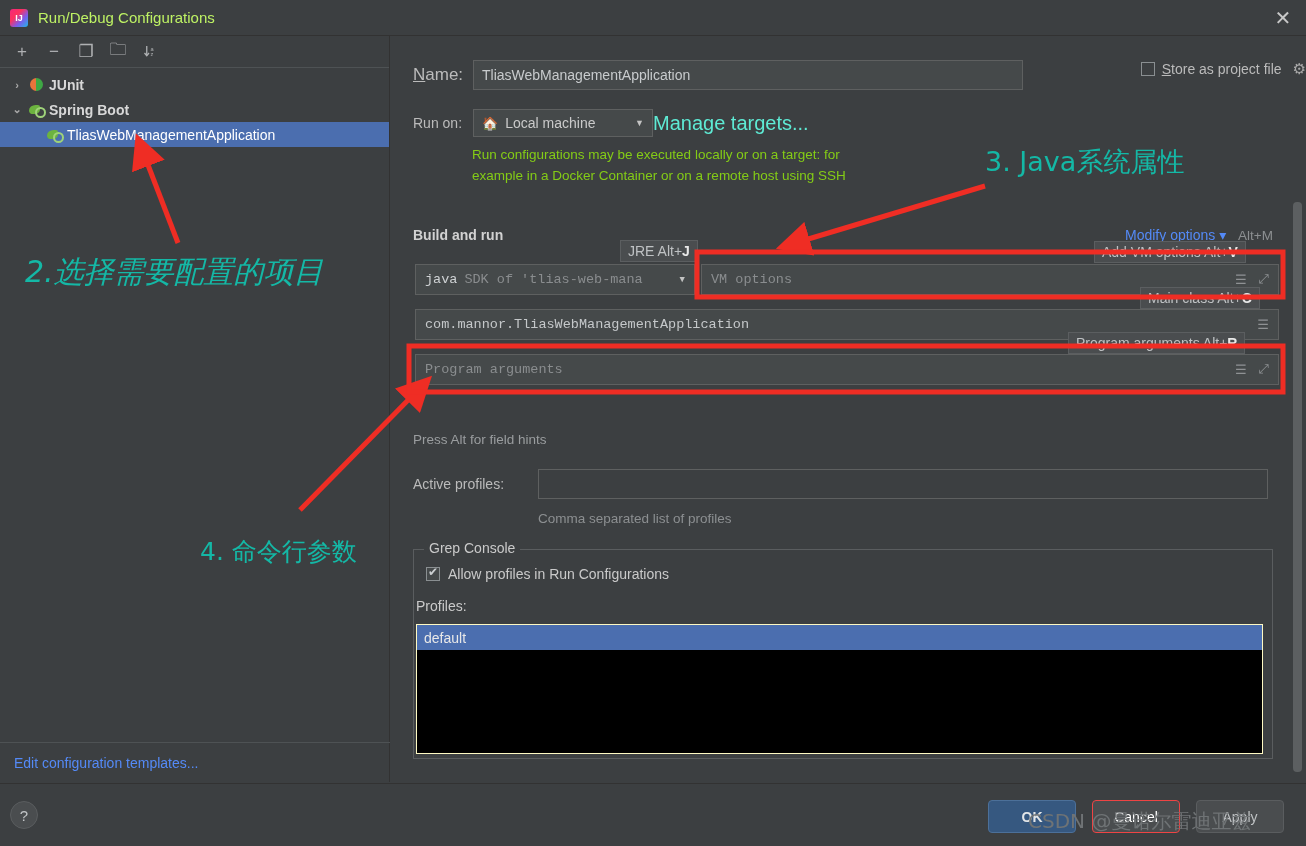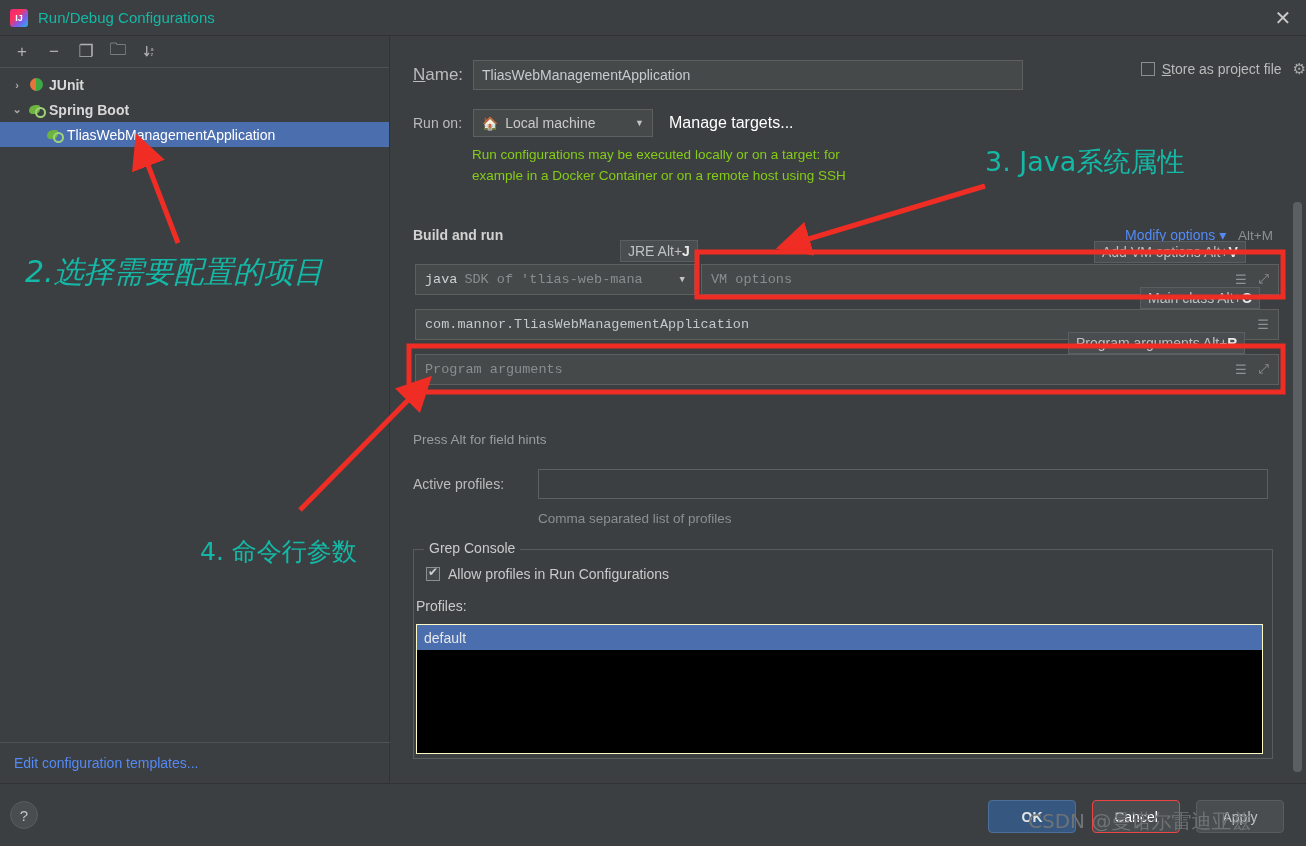--- a/index.html
+++ b/index.html
@@ -24,21 +24,21 @@
     width:18px;height:18px;margin-left:10px;margin-right:10px;
     border-radius:3px;
     background:linear-gradient(135deg,#f2277e 0%,#fe315d 35%,#7d5bed 65%,#1fb8e8 100%);
     position:relative;
   }
   #title-icon::after{
     content:"IJ";position:absolute;left:0;top:0;width:100%;height:100%;
     font-size:9px;color:#fff;display:flex;align-items:center;justify-content:center;
     font-family:"Liberation Sans",sans-serif;font-weight:bold;
   }
-  #title-text{ font-size:15px;color:#14b8a6; }
+  #title-text{ font-size:15px;color:#bef264; }
   #close-btn{
     position:absolute;right:0;top:0;width:46px;height:36px;
     display:flex;align-items:center;justify-content:center;
     font-size:20px;color:#c8c8c8;
   }
 
   
   #left-panel{
     position:absolute;left:0;top:36px;width:390px;height:746px;
     background:#3c3f41;border-right:1px solid #323232;
@@ -112,21 +112,21 @@
   #gear{ color:#a9a9a9;font-size:15px;margin-left:4px; }
 
   #runon-row{ position:absolute;left:22px;top:73px;width:880px;height:28px;display:flex;align-items:center; }
   #runon-label{ width:60px;font-size:14px; }
   #runon-combo{
     width:180px;height:28px;background:#45494a;border:1px solid #5e6060;
     display:flex;align-items:center;padding:0 8px;font-size:14px;color:#cacaca;
   }
   .home-icon{ margin-right:7px;color:#d7d7d7;font-size:13px; }
   .caret{ margin-left:auto;font-size:9px;color:#c3c3c3; }
-  #manage-targets{ margin-left:16px;font-size:16px;color:#ffffff; }
+  #manage-targets{ margin-left:0;font-size:20px;color:#5eead4; }
 
   #runcfg-hint{
     position:absolute;left:81px;top:108px;width:520px;
     font-size:13.5px;color:#84cc16;line-height:21px;
   }
 
   #build-and-run{
     position:absolute;left:22px;top:191px;font-size:14px;font-weight:bold;color:#d2d2d2;
   }
   #modify-options{

